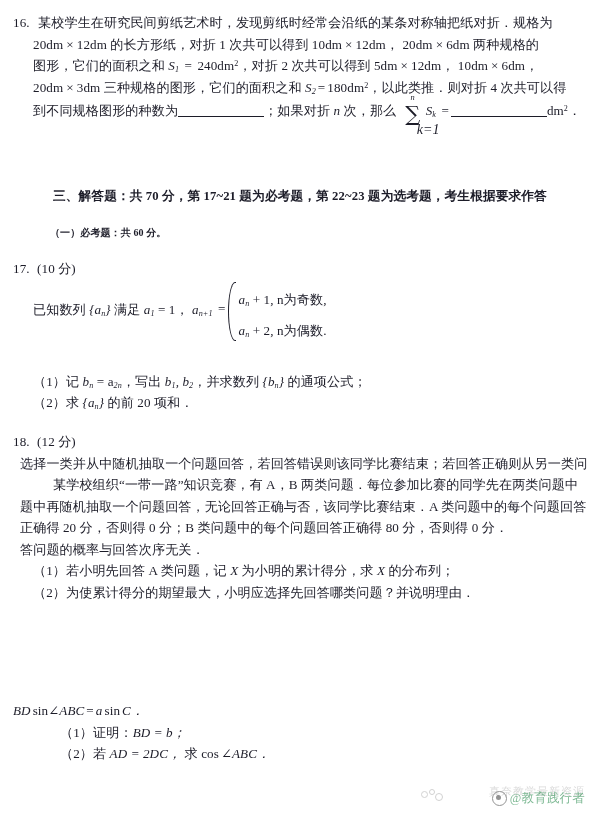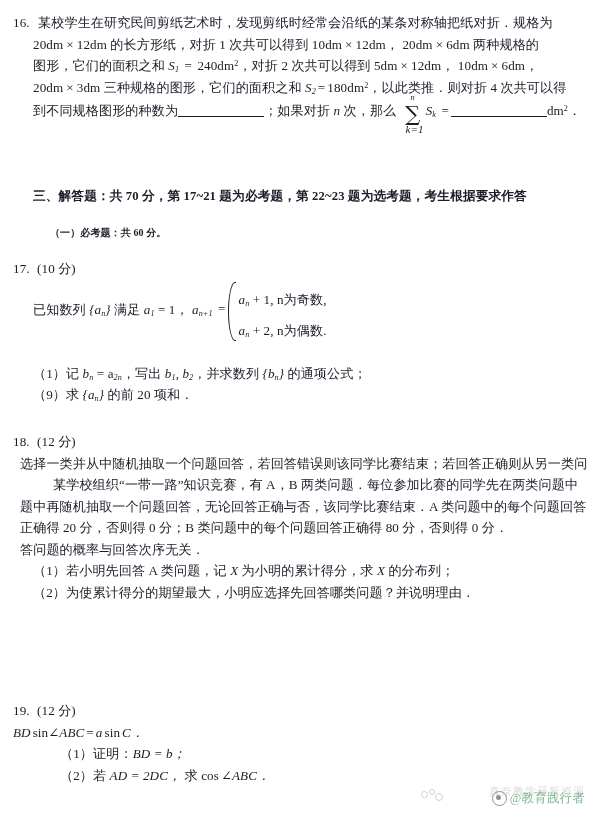--- a/index.html
+++ b/index.html
@@ -87,22 +87,22 @@
   }
   .sum .lim-top {
     position: absolute;
     top: -12px; left: 0; right: 0;
     font-size: 8.4px;
     font-style: italic;
     line-height: 9px;
   }
   .sum .lim-bot {
     position: absolute;
-    bottom: -11px; left: 4px; right: 0;
-    font-size: 11px;
+    bottom: -11px; left: 16px; right: 0;
+    font-size: 14px;
     line-height: 9px;
     font-style: italic;
   }
 
   
   .cases {
     display: inline-block;
     position: relative;
     vertical-align: middle;
     padding-left: 11px;
@@ -234,21 +234,21 @@
       <span class="sum">
         <span class="lim-top mi">n</span>
         <span class="big mr">∑</span>
         <span class="lim-bot mi">k=1</span>
       </span><i class="m">S</i><sub class="s mi">k</sub>
       <span class="mr op">=</span><span class="blank blank-b"></span><span class="mr">dm</span><sup class="s mr">2</sup><span class="cjk">．</span>
     </div>
   </div>
 
   <div class="qblock" style="top:186px;">
-    <div class="line ind-head bold cjk" style="font-size:12.7px;">三、解答题：共 70 分，第 17~21 题为必考题，第 22~23 题为选考题，考生根据要求作答</div>
+    <div class="line ind-head bold cjk" style="font-size:12.7px;margin-left:20px;">三、解答题：共 70 分，第 17~21 题为必考题，第 22~23 题为选考题，考生根据要求作答</div>
   </div>
   <div class="qblock" style="top:222px;">
     <div class="line ind-head2 bold cjk" style="font-size:10px;">（一）必考题：共 60 分。</div>
   </div>
 
   <div class="qblock" style="top:258px;">
     <div class="line ind-num">
       <span class="mr">17.</span>
       <span class="mr cjk" style="margin-left:4px;text-align:right;">(10 分)</span>
     </div>
@@ -259,31 +259,31 @@
       <span class="cjk">满足</span>
       <i class="m">a</i><sub class="s mi">1</sub>
       <span class="mr">= 1，</span>
       <i class="m">a</i><sub class="s mi">n+1</sub>
       <span class="mr op">=</span><span class="cases">
         <span class="cline"><i class="m">a</i><sub class="s mi">n</sub> <span class="cjk">+ 1, n为奇数,</span></span>
         <span class="cline" style="display:block;"><i class="m">a</i><sub class="s mi">n</sub> <span class="cjk">+ 2, n为偶数.</span></span>
       </span>
     </div>
 
-    <div class="line ind-body" style="margin-top:22px;">
+    <div class="line ind-body" style="margin-top:30px;">
       <span class="cjk">（1）记</span>
       <i class="m">b</i><sub class="s mi">n</sub>
       <span class="mr mi">= a</span><sub class="s mi">2n</sub><span class="cjk">，写出</span>
       <i class="m">b</i><sub class="s mi">1</sub><span class="mi">, b</span><sub class="s mi">2</sub><span class="cjk">，并求数列</span>
       <span class="mi">{b</span><sub class="s mi">n</sub><span class="mi">}</span>
       <span class="cjk">的通项公式；</span>
     </div>
 
     <div class="line ind-body">
-      <span class="cjk">（9）求</span>
+      <span class="cjk">（2）求</span>
       <span class="mi">{a</span><sub class="s mi">n</sub><span class="mi">}</span>
       <span class="cjk">的前</span>
       <span class="mr">20</span>
       <span class="cjk">项和．</span>
     </div>
   </div>
 
   <div class="qblock" style="top:431px;">
     <div class="line ind-num">
       <span class="mr">18.</span>
@@ -298,24 +298,20 @@
       <span class="cjk">（1）若小明先回答 A 类问题，记</span>
       <i class="m">X</i>
       <span class="cjk">为小明的累计得分，求</span>
       <i class="m">X</i>
       <span class="cjk">的分布列；</span>
     </div>
     <div class="line ind-body cjk">（2）为使累计得分的期望最大，小明应选择先回答哪类问题？并说明理由．</div>
   </div>
 
   <div class="qblock" style="top:700px;">
-    <div class="line ind-num">
-      <span class="mr">19.</span>
-      <span class="mr cjk" style="margin-left:4px;">(12 分)</span>
-    </div>
     <div class="line" style="padding-left:13px;">
       <span class="mi">BD</span><span class="mr" style="padding-left:2px;">sin</span><span class="mi">∠ABC</span><span class="mr op">=</span><i class="m">a</i><span class="mr" style="padding-left:2px;">sin</span><span class="mi" style="padding-left:2px;">C．</span>
     </div>
     <div class="line ind-sub">
       <span class="cjk">（1）证明：</span><span class="mi">BD = b；</span>
     </div>
     <div class="line ind-sub">
       <span class="cjk">（2）若</span>
       <span class="mi">AD = 2DC，</span>
       <span class="cjk">求</span>

